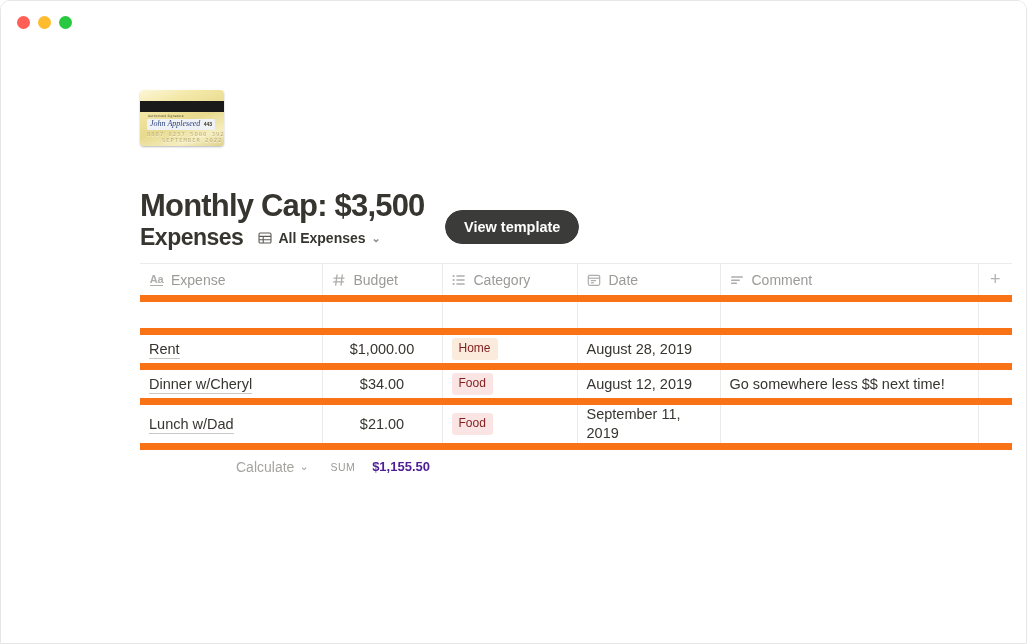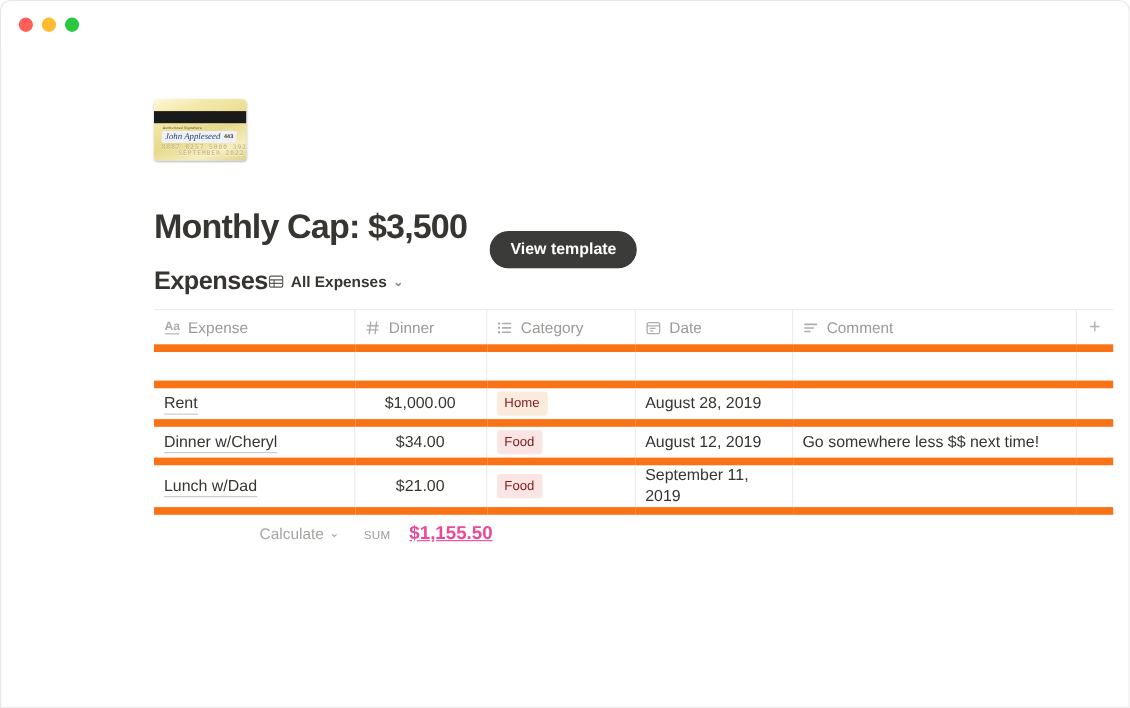--- a/index.html
+++ b/index.html
@@ -143,23 +143,23 @@
     border: none;
     outline: 3px solid #ffffff;
     cursor: pointer;
     white-space: nowrap;
     box-shadow: 0 1px 3px rgba(0,0,0,.18);
     z-index: 5;
   }
 
   
   #expenses-bar {
-    margin-top: 18px;
     display: flex;
     align-items: baseline;
+    gap: 14px;
   }
   #expenses-heading {
     font-size: 23px;
     font-weight: 600;
     letter-spacing: -.5px;
     color: #37352f;
   }
   #view-selector {
     display: flex;
     align-items: center;
@@ -266,21 +266,21 @@
     cursor: pointer;
   }
   #calculate .chev { font-size: 11px; }
   #sum-block { display: inline-flex; align-items: baseline; gap: 17px; }
   #sum-label {
     font-size: 10.5px;
     letter-spacing: .4px;
     color: #9b9a97;
     text-transform: uppercase;
   }
-  #sum-value { font-size: 17px; font-weight: 700; color: #ec4899; text-decoration: underline; }
+  #sum-value { font-size: 13px; font-weight: 700; color: #4c1d95; }
 </style>
 </head>
 <body>
 
 <div id="window">
 
   <div id="titlebar">
     <span class="traffic" style="background:#ff5f57"></span>
     <span class="traffic" style="background:#febc2e"></span>
     <span class="traffic" style="background:#28c840"></span>
@@ -342,21 +342,21 @@
           <th>
             <span class="hcell">
               <span class="hicon">
                 <svg width="14" height="14" viewBox="0 0 14 14" fill="none" stroke="#aeadaa" stroke-width="1.3" stroke-linecap="round">
                   <line x1="5" y1="1.8" x2="3.7" y2="12.2"></line>
                   <line x1="10.3" y1="1.8" x2="9" y2="12.2"></line>
                   <line x1="2" y1="5.2" x2="12" y2="5.2"></line>
                   <line x1="1.6" y1="8.9" x2="11.6" y2="8.9"></line>
                 </svg>
               </span>
-              <span>Dinner</span>
+              <span>Budget</span>
             </span>
           </th>
           <th>
             <span class="hcell">
               <span class="hicon">
                 <svg width="14" height="14" viewBox="0 0 14 14" fill="#aeadaa">
                   <circle cx="1.6" cy="3" r="1.1"></circle>
                     <rect x="4.2" y="2.3" width="8.6" height="1.5" rx=".7"></rect>
                   <circle cx="1.6" cy="7" r="1.1"></circle>
                     <rect x="4.2" y="6.3" width="8.6" height="1.5" rx=".7"></rect>

